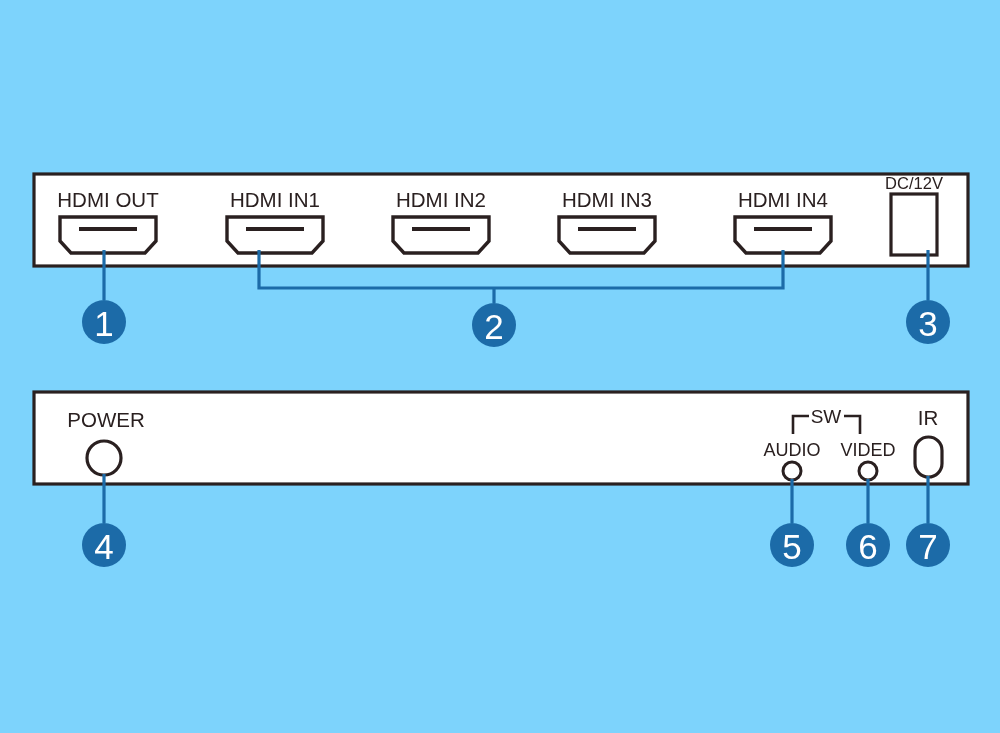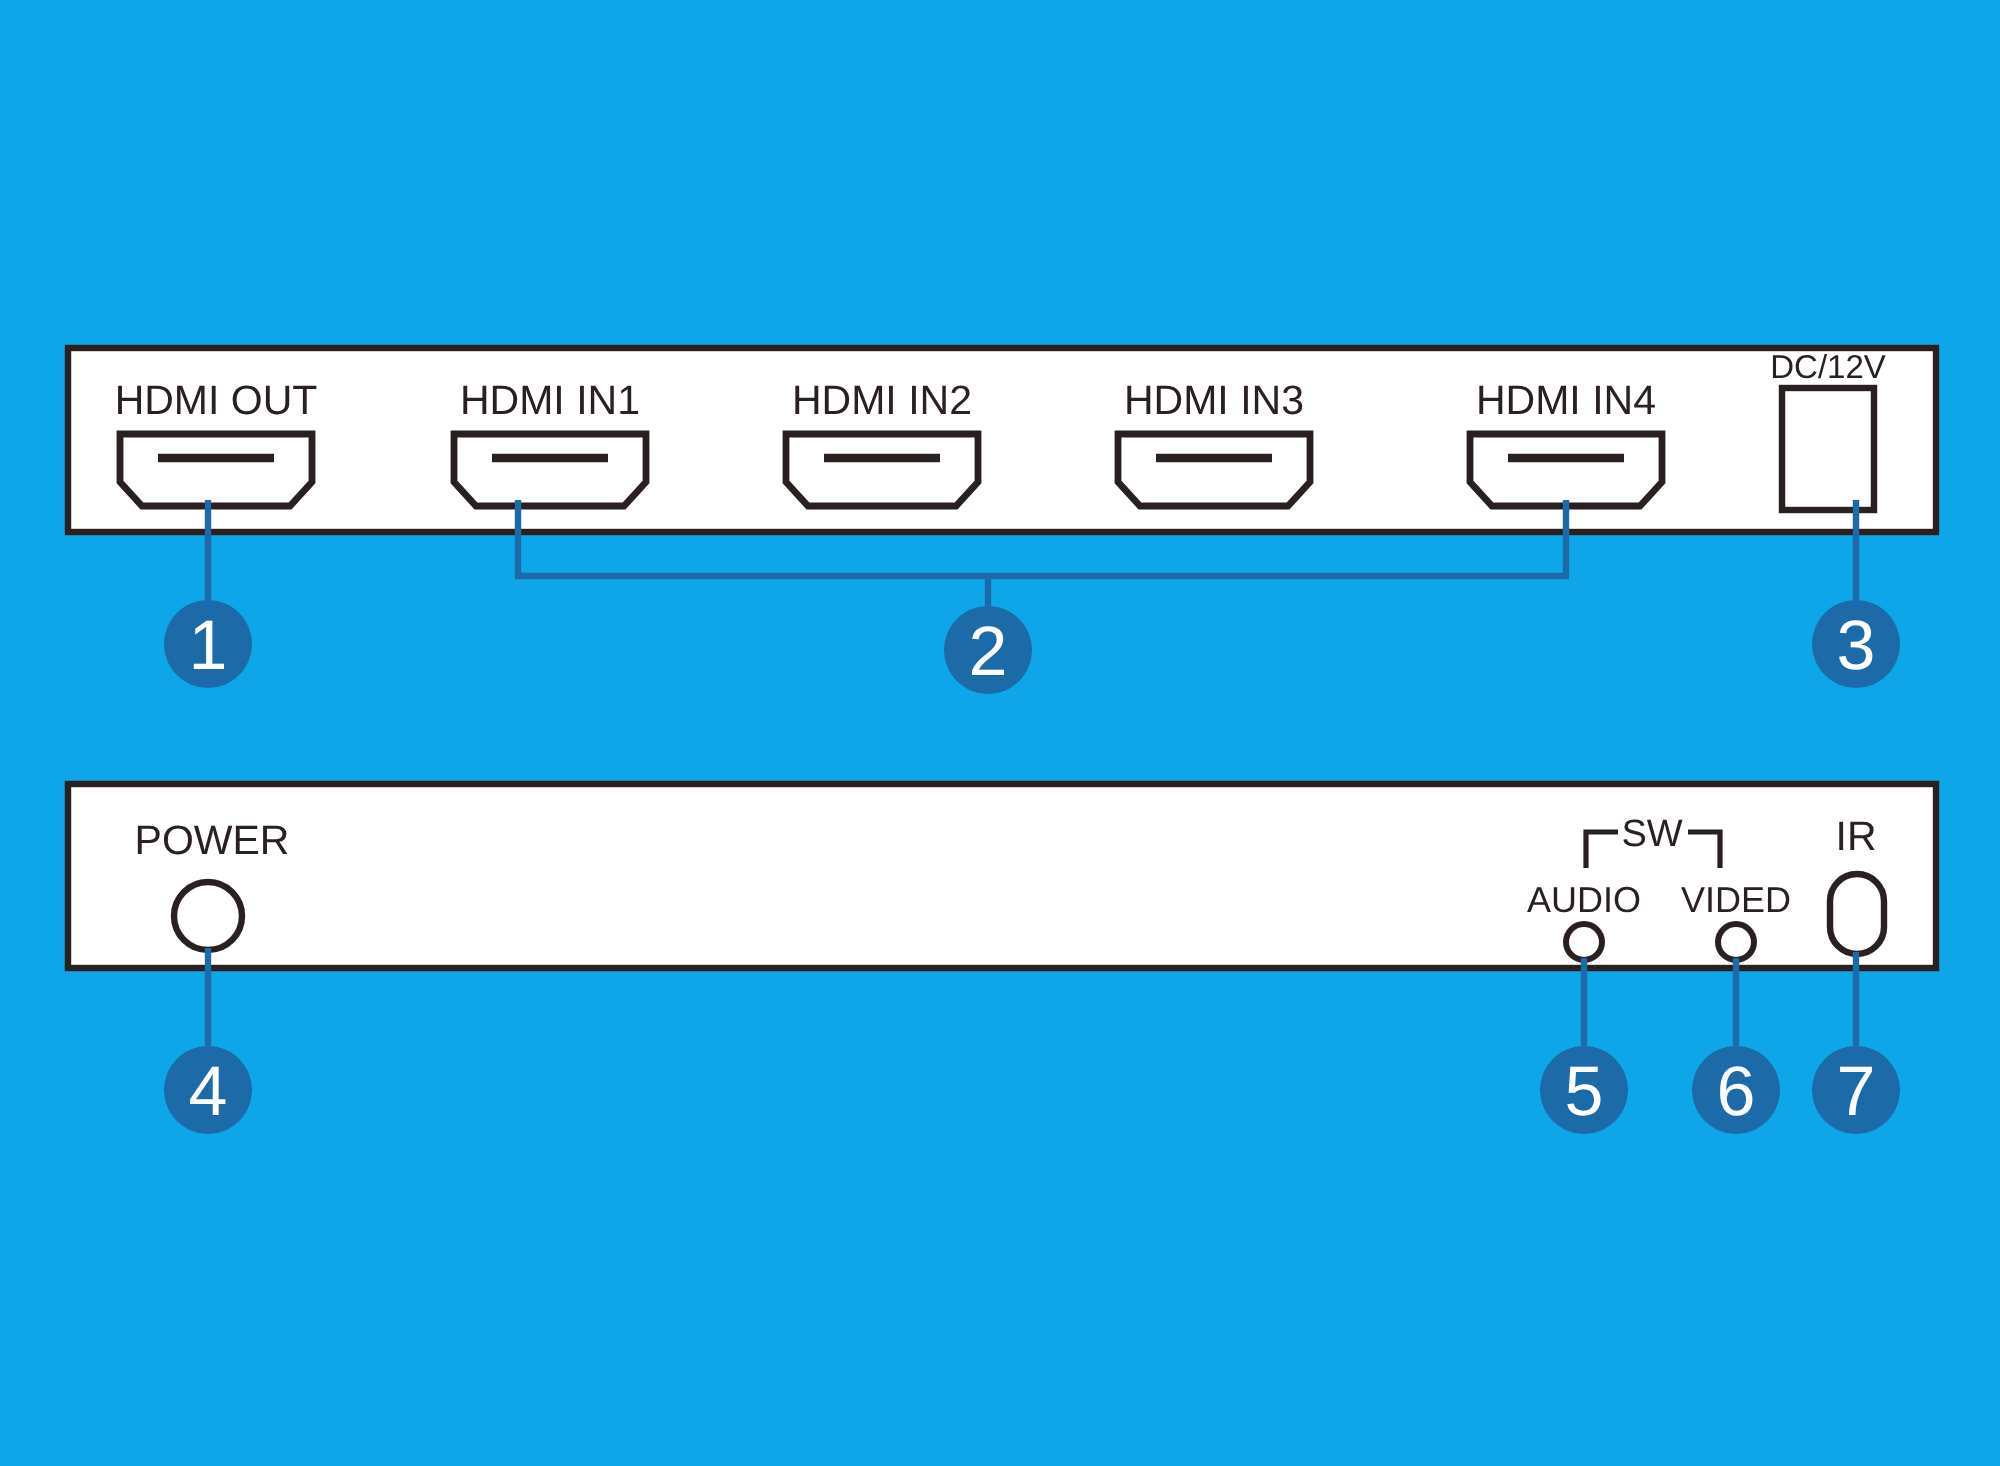--- a/index.html
+++ b/index.html
@@ -7,21 +7,21 @@
     padding: 0;
     background: #ffffff;
   }
   body {
     font-family: "Liberation Sans", sans-serif;
   }
   #stage {
     position: relative;
     width: 1000px;
     height: 733px;
-    background: #0ea5e9;
+    background: #7dd3fc;
     overflow: hidden;
   }
   svg#diagram {
     position: absolute;
     left: 0;
     top: 0;
     width: 1000px;
     height: 733px;
     display: block;
   }

